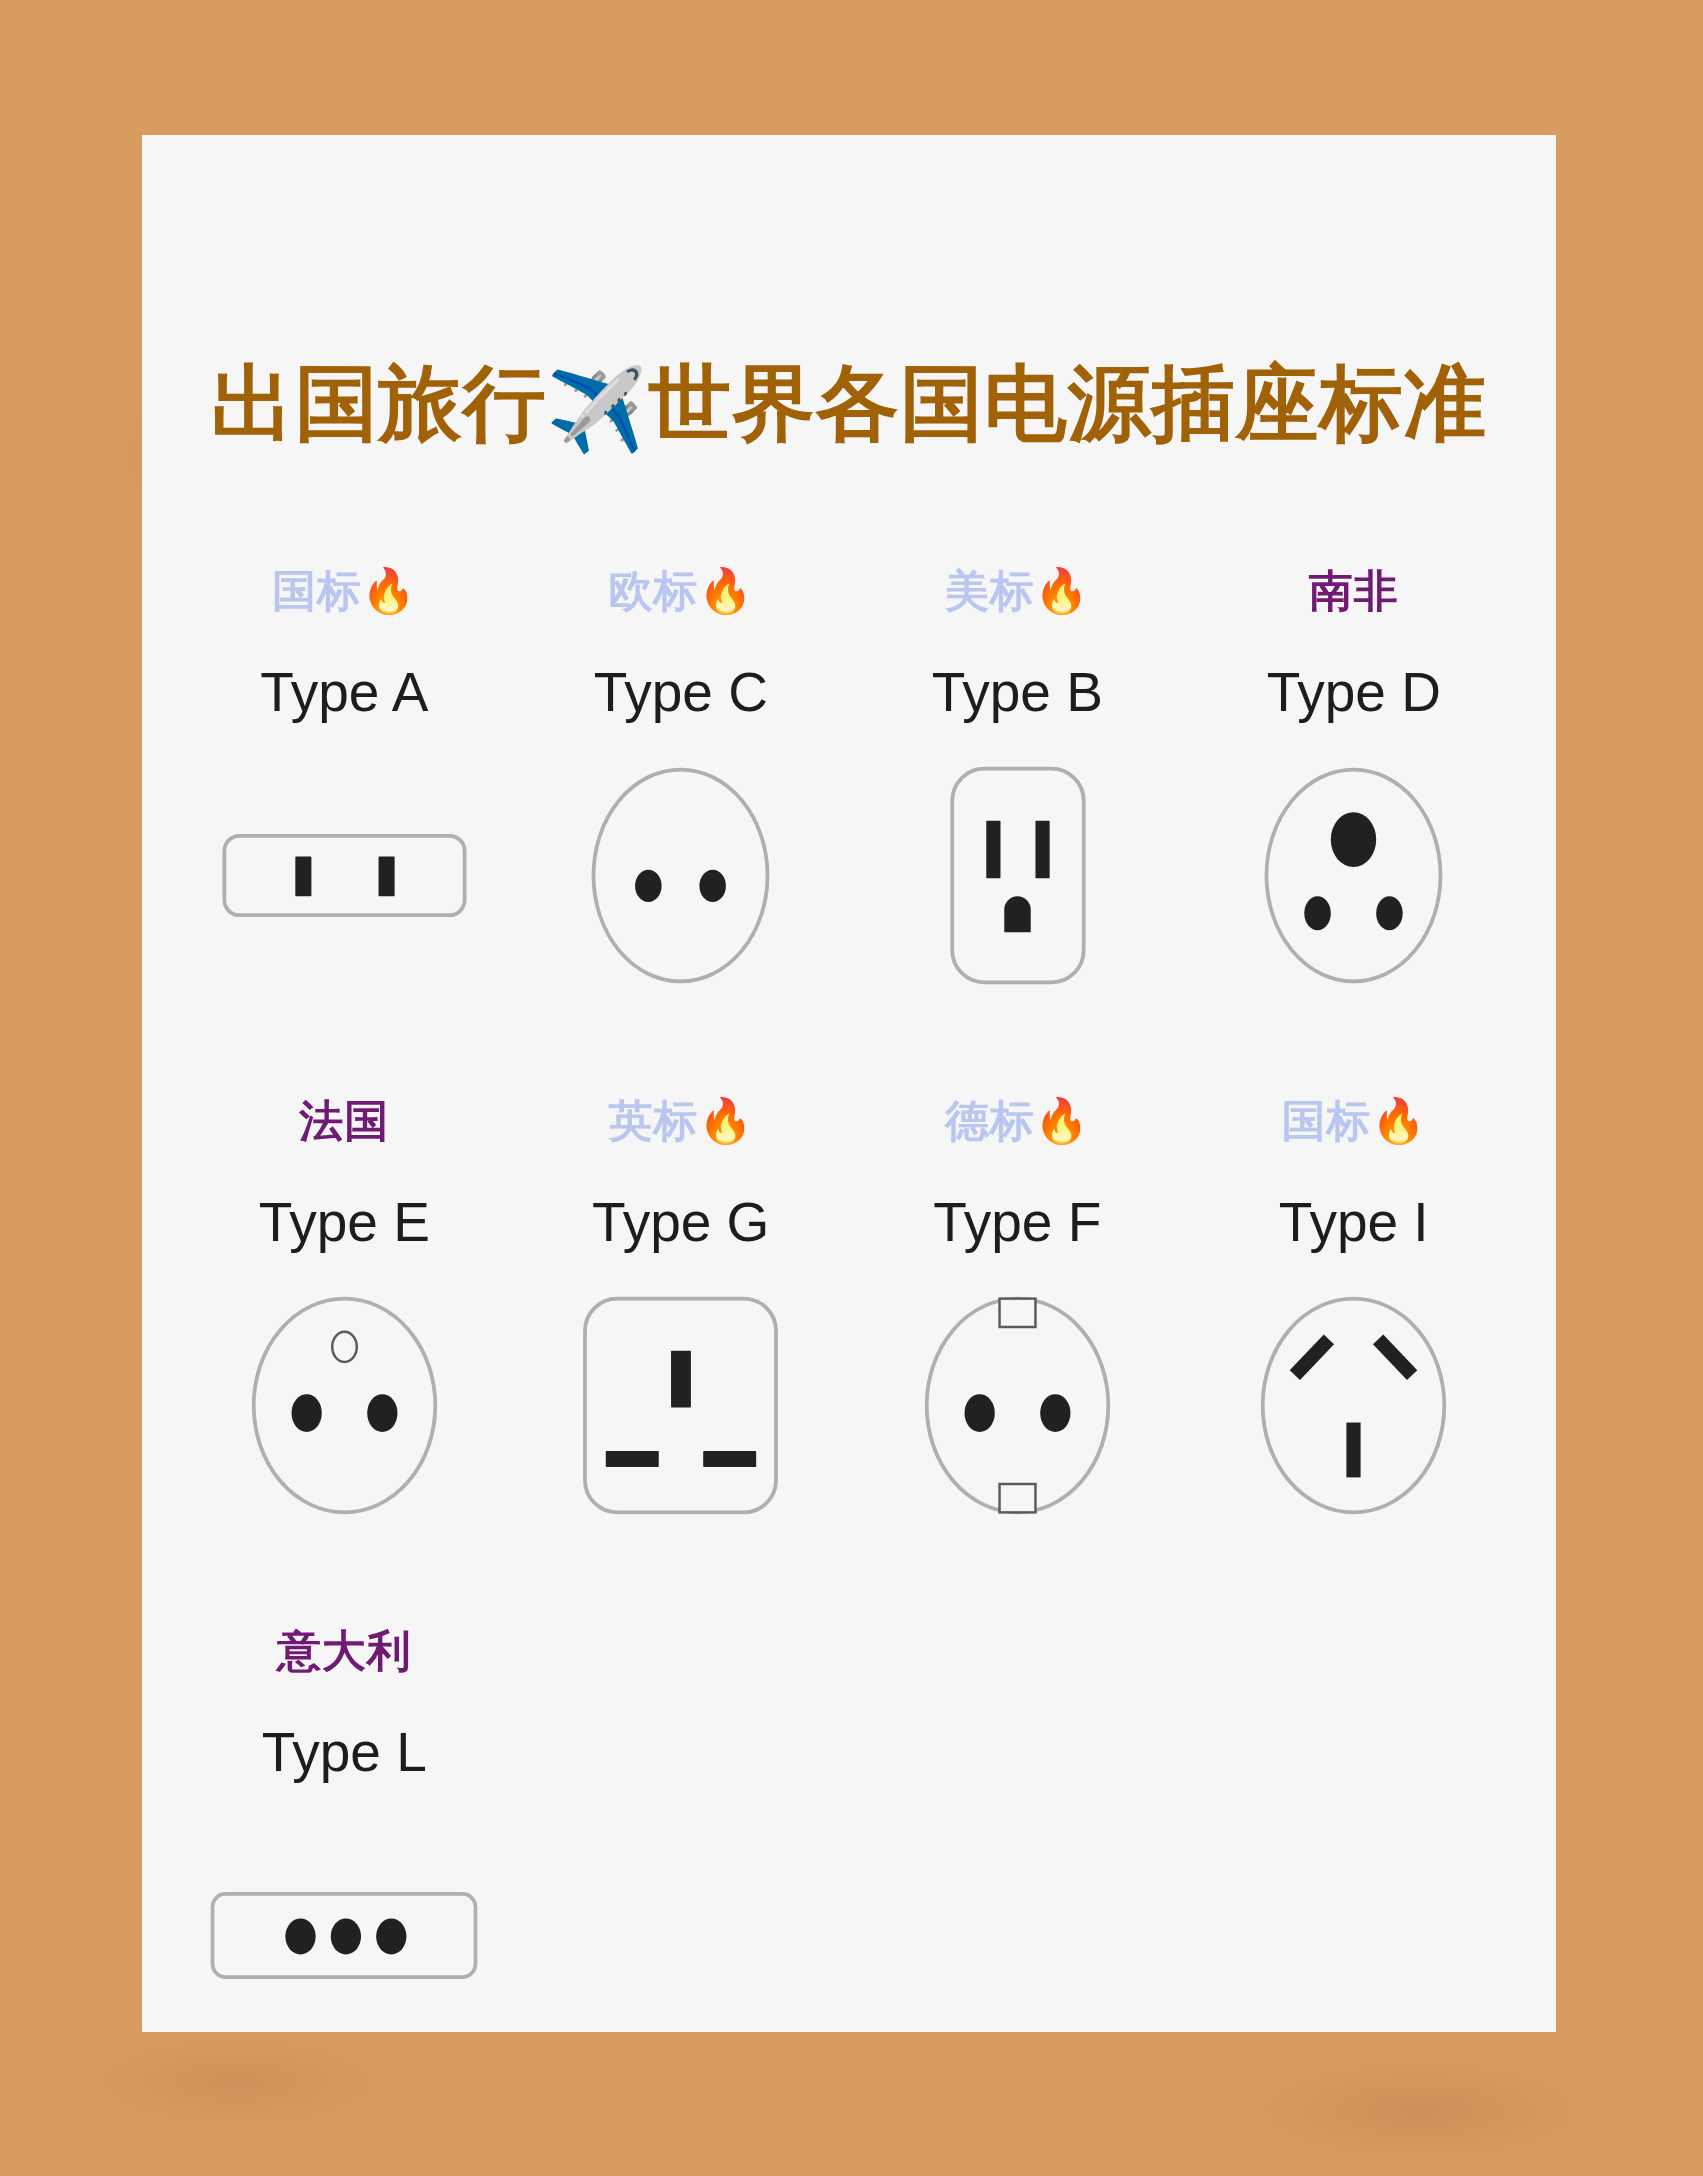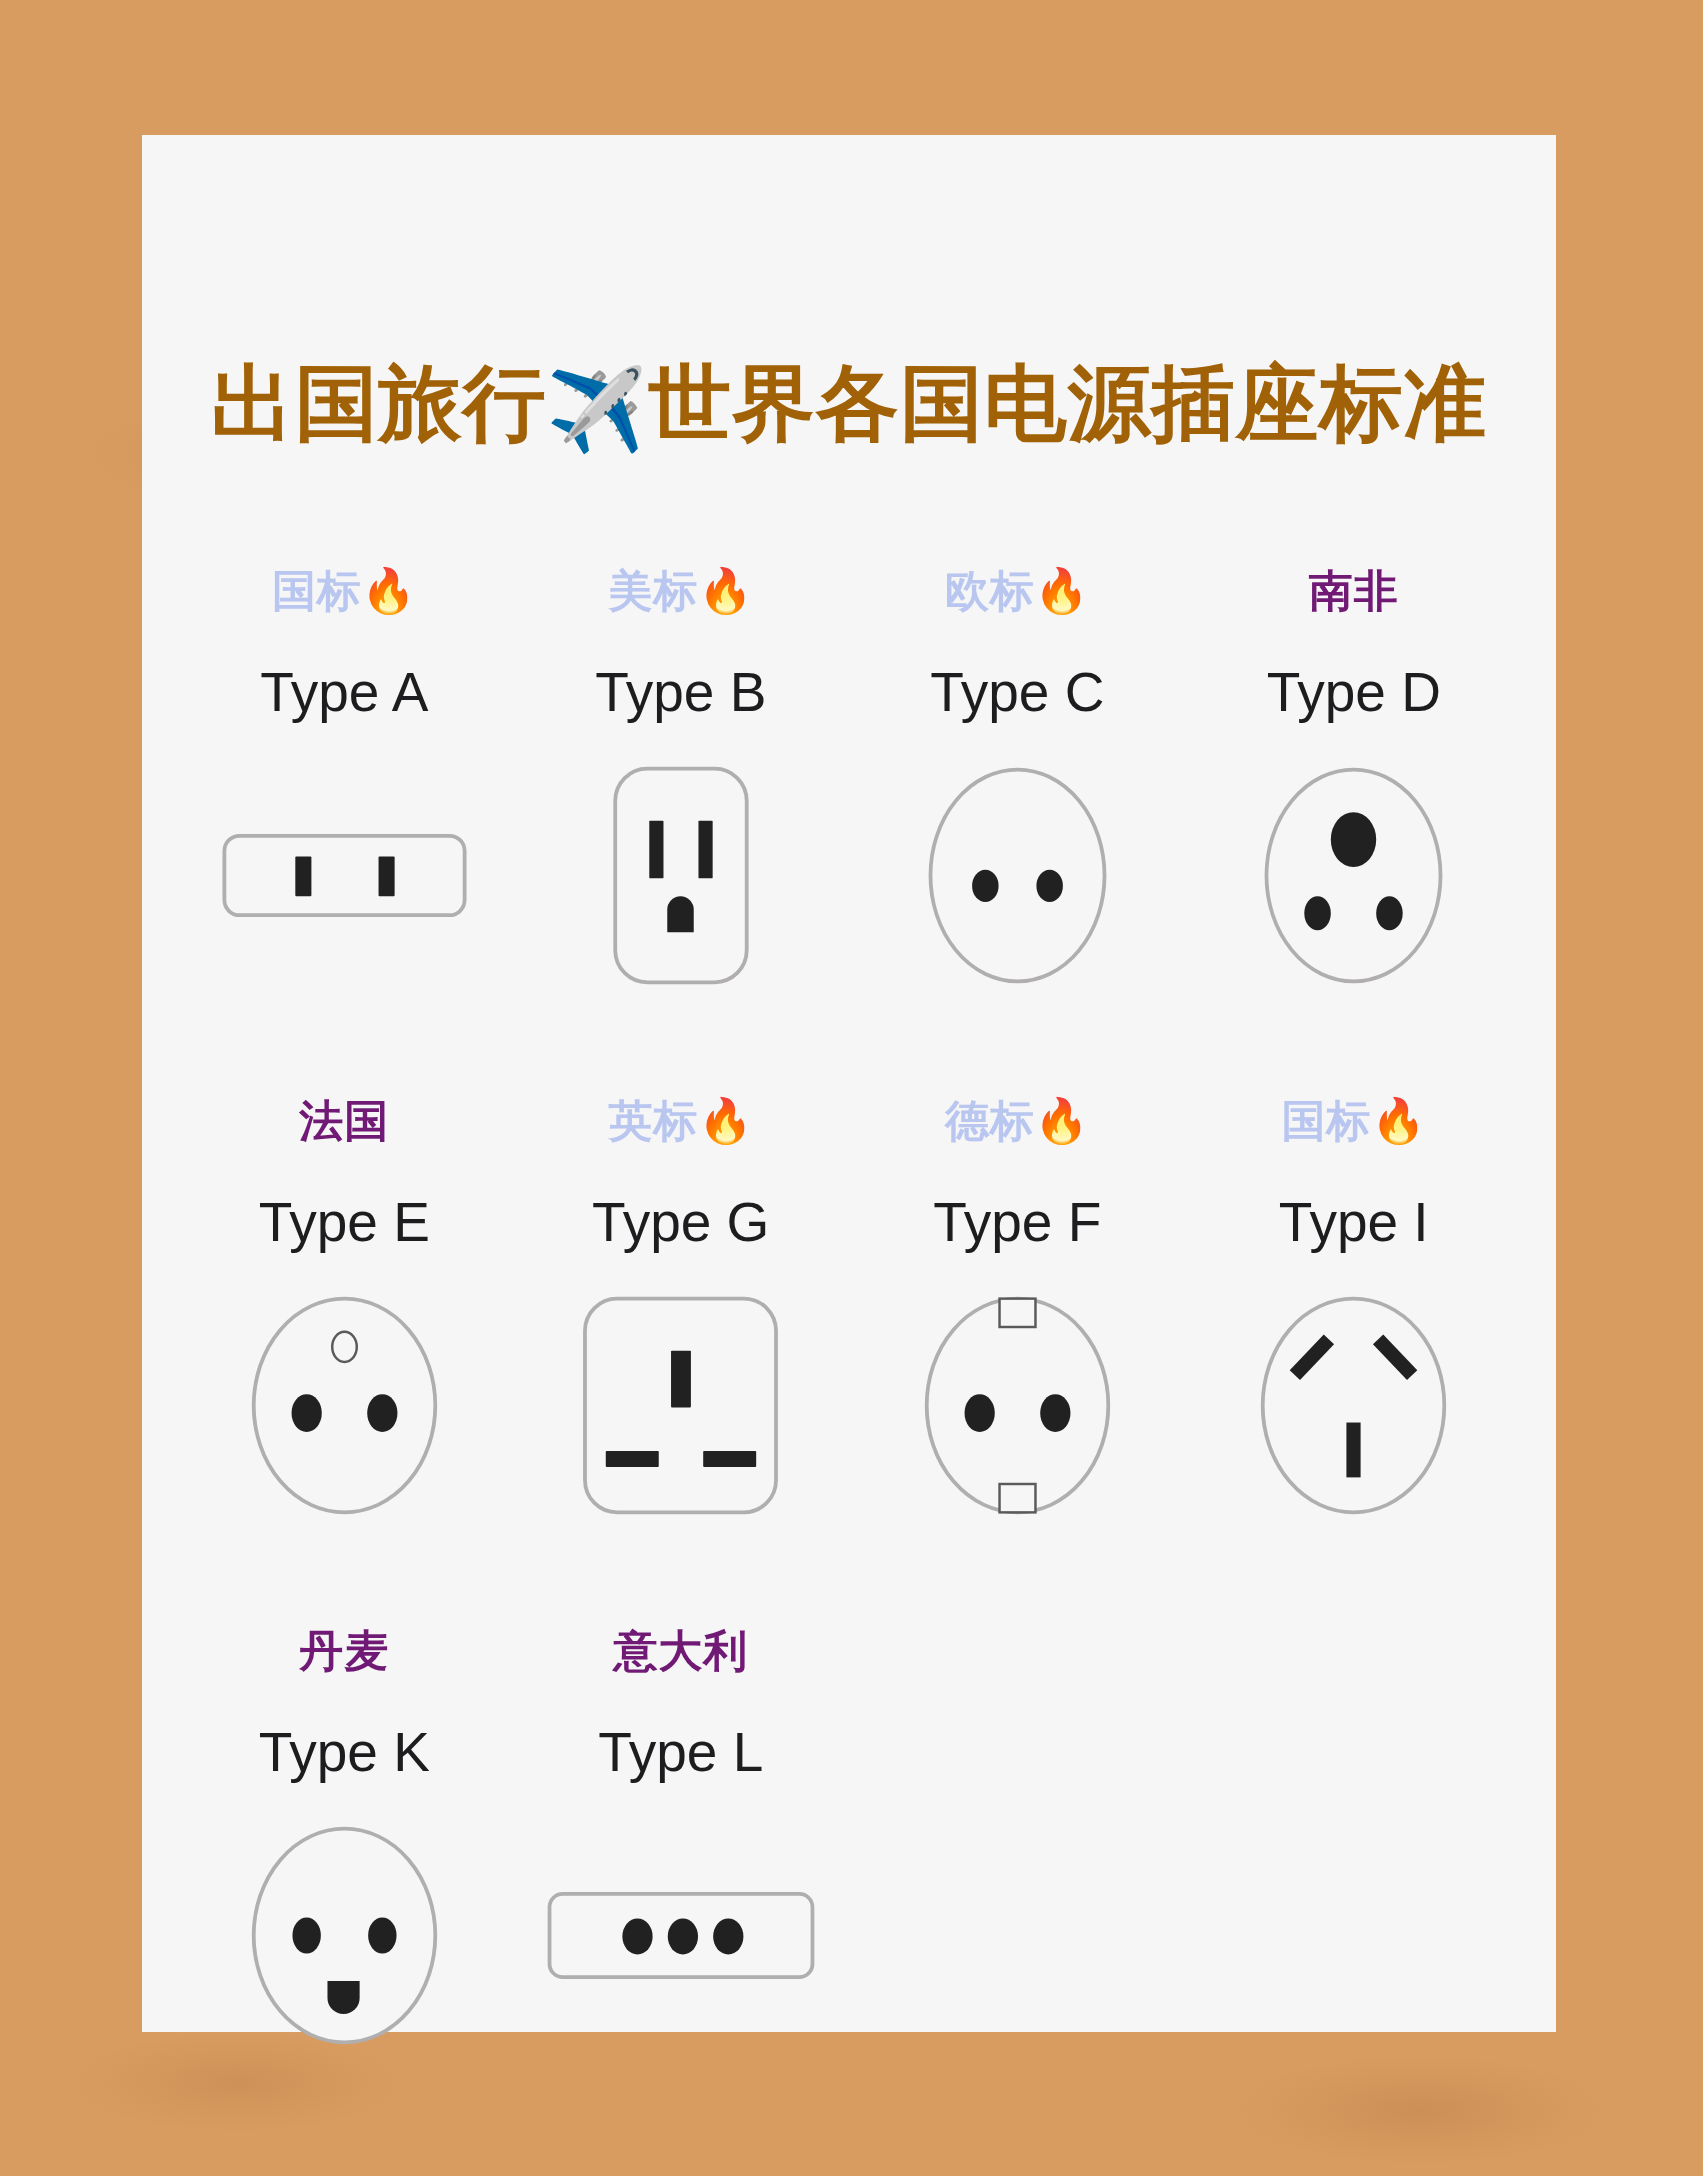--- a/index.html
+++ b/index.html
@@ -196,40 +196,40 @@
       <div class="socket-wrap">
         <svg width="265" height="227" viewBox="0 0 280 240" aria-hidden="true">
           <rect class="outline" x="13" y="78" width="254" height="84" rx="16" ry="16"></rect>
           <rect class="hole" x="88" y="100" width="17" height="42" rx="1"></rect>
           <rect class="hole" x="176" y="100" width="17" height="42" rx="1"></rect>
         </svg>
       </div>
     </div>
 
     <div class="cell">
+      <div class="country blue"><span>欧标</span><span class="fire">🔥</span></div>
+      <div class="typelabel">Type C</div>
+      <div class="socket-wrap">
+        <svg width="265" height="227" viewBox="0 0 280 240" aria-hidden="true">
+          <ellipse class="outline" cx="140" cy="120" rx="92" ry="112"></ellipse>
+          <ellipse class="hole" cx="106" cy="131" rx="14" ry="17"></ellipse>
+          <ellipse class="hole" cx="174" cy="131" rx="14" ry="17"></ellipse>
+        </svg>
+      </div>
+    </div>
+
+    <div class="cell">
       <div class="country blue"><span>美标</span><span class="fire">🔥</span></div>
       <div class="typelabel">Type B</div>
       <div class="socket-wrap">
         <svg width="265" height="227" viewBox="0 0 280 240" aria-hidden="true">
           <rect class="outline" x="71" y="7" width="139" height="226" rx="34" ry="34"></rect>
           <rect class="hole" x="107" y="62" width="15" height="61" rx="1"></rect>
           <rect class="hole" x="159" y="62" width="15" height="61" rx="1"></rect>
           <path class="hole" d="M126 180 v-24 a14 14 0 0 1 28 0 v24 z"></path>
-        </svg>
-      </div>
-    </div>
-
-    <div class="cell">
-      <div class="country blue"><span>欧标</span><span class="fire">🔥</span></div>
-      <div class="typelabel">Type C</div>
-      <div class="socket-wrap">
-        <svg width="265" height="227" viewBox="0 0 280 240" aria-hidden="true">
-          <ellipse class="outline" cx="140" cy="120" rx="92" ry="112"></ellipse>
-          <ellipse class="hole" cx="106" cy="131" rx="14" ry="17"></ellipse>
-          <ellipse class="hole" cx="174" cy="131" rx="14" ry="17"></ellipse>
         </svg>
       </div>
     </div>
 
     <div class="cell">
       <div class="country dark"><span>南非</span><span class="fire"></span></div>
       <div class="typelabel">Type D</div>
       <div class="socket-wrap">
         <svg width="265" height="227" viewBox="0 0 280 240" aria-hidden="true">
           <ellipse class="outline" cx="140" cy="120" rx="92" ry="112"></ellipse>
@@ -288,32 +288,20 @@
         <svg width="265" height="227" viewBox="0 0 280 240" aria-hidden="true">
           <ellipse class="outline" cx="140" cy="120" rx="96" ry="113"></ellipse>
           <line class="slot-line" x1="78" y1="88" x2="114" y2="50"></line>
           <line class="slot-line" x1="202" y1="88" x2="166" y2="50"></line>
           <line class="slot-line" x1="140" y1="138" x2="140" y2="196"></line>
         </svg>
       </div>
     </div>
 
 
-    <div class="cell">
-      <div class="country dark"><span>丹麦</span><span class="fire"></span></div>
-      <div class="typelabel">Type K</div>
-      <div class="socket-wrap">
-        <svg width="265" height="227" viewBox="0 0 280 240" aria-hidden="true">
-          <ellipse class="outline" cx="140" cy="120" rx="96" ry="113"></ellipse>
-          <ellipse class="hole" cx="100" cy="120" rx="15" ry="19"></ellipse>
-          <ellipse class="hole" cx="180" cy="120" rx="15" ry="19"></ellipse>
-          <path class="hole" d="M122 168 h34 v18 a17 17 0 0 1 -34 0 z"></path>
-        </svg>
-      </div>
-    </div>
 
     <div class="cell">
       <div class="country dark"><span>意大利</span><span class="fire"></span></div>
       <div class="typelabel">Type L</div>
       <div class="socket-wrap">
         <svg width="284" height="227" viewBox="0 0 300 240" aria-hidden="true">
           <rect class="outline" x="11" y="76" width="278" height="88" rx="14" ry="14"></rect>
           <ellipse class="hole" cx="104" cy="121" rx="16" ry="19"></ellipse>
           <ellipse class="hole" cx="152" cy="121" rx="16" ry="19"></ellipse>
           <ellipse class="hole" cx="200" cy="121" rx="16" ry="19"></ellipse>

